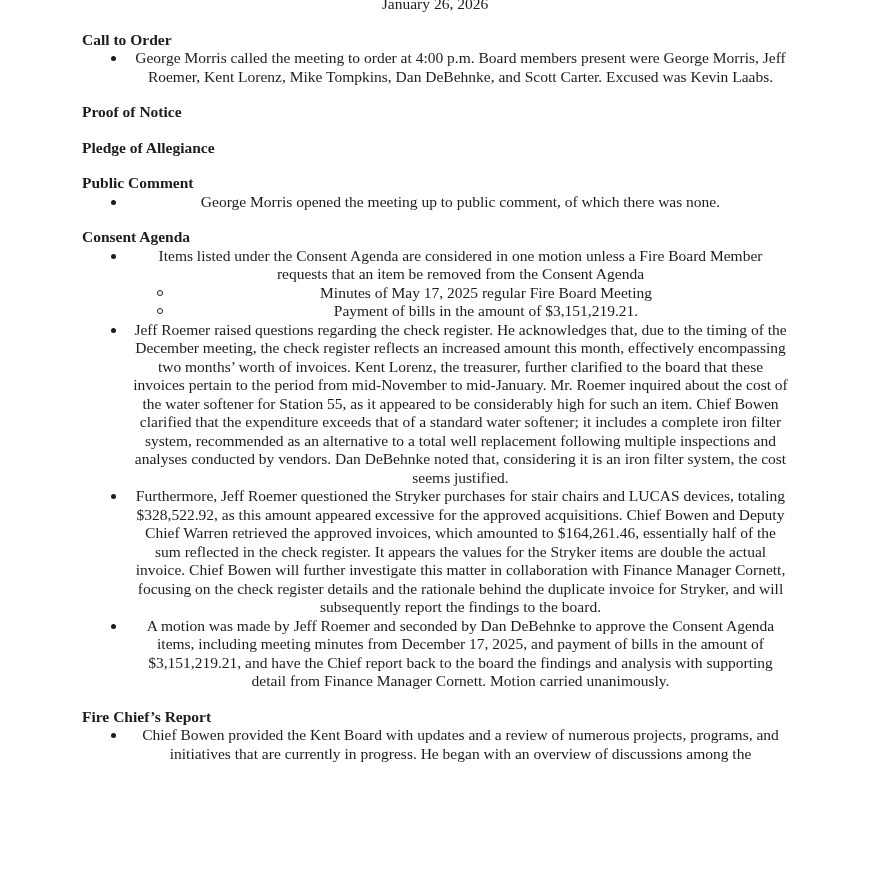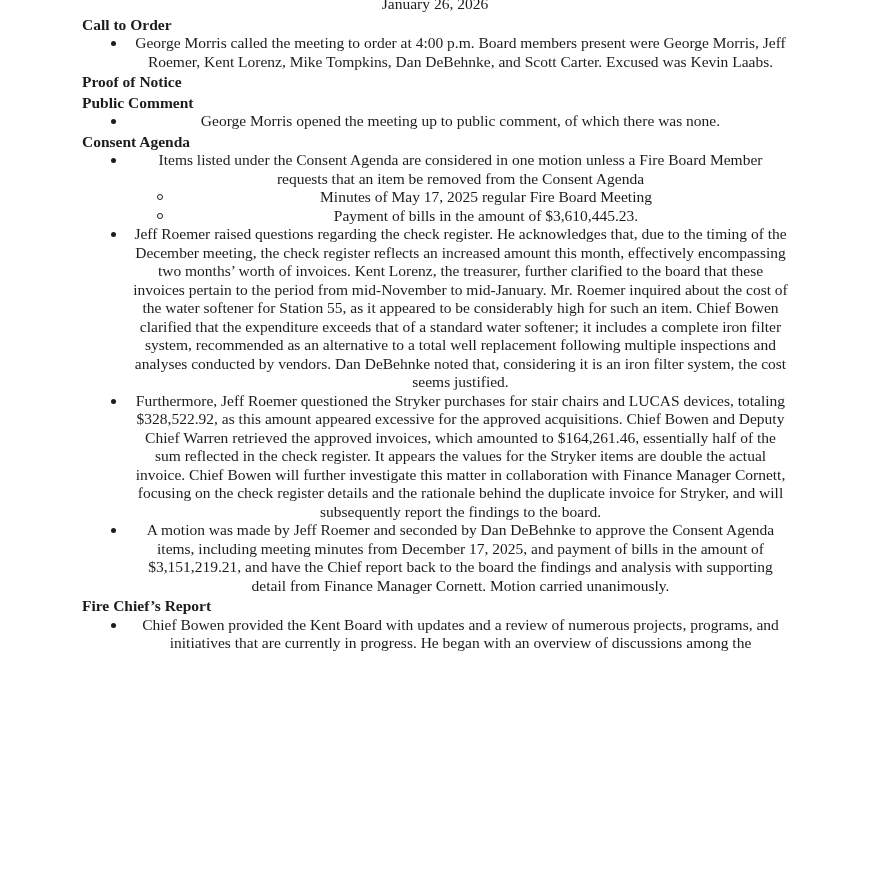--- a/index.html
+++ b/index.html
@@ -14,21 +14,21 @@
     font-family: "Liberation Serif", "DejaVu Serif", serif;
     font-size: 15.5px;
     line-height: 18.5px;
     color: #1c1c1c;
   }
   .doc-date {
     margin-top: -5px;
     text-align: center;
     white-space: nowrap;
   }
-  .section { margin-top: 2px; }
+  .section { margin-top: 17px; }
   .section-heading { font-weight: bold; }
   .item { position: relative; }
   .item.l1 { padding-left: 51px; }
   .item.l2 { padding-left: 102px; }
   .item-text { max-width: 655px; text-align: center; }
   .marker { position: absolute; display: block; }
   .marker.disc {
     left: 29px; top: 7px;
     width: 5px; height: 5px;
     background: #1c1c1c;
@@ -56,20 +56,21 @@
       <span class="marker disc"></span>
       <div class="item-text">George Morris called the meeting to order at 4:00 p.m. Board members present were George Morris, Jeff Roemer, Kent Lorenz, Mike Tompkins, Dan DeBehnke, and Scott Carter. Excused was Kevin Laabs.</div>
     </div>
   </div>
 
   <div class="section">
     <div class="section-heading">Proof of Notice</div>
   </div>
 
   <div class="section">
+    <div class="section-heading">Pledge of Allegiance</div>
   </div>
 
   <div class="section">
     <div class="section-heading">Public Comment</div>
     <div class="item l1">
       <span class="marker disc"></span>
       <div class="item-text">George Morris opened the meeting up to public comment, of which there was none.</div>
     </div>
   </div>
 
@@ -78,21 +79,21 @@
     <div class="item l1">
       <span class="marker disc"></span>
       <div class="item-text">Items listed under the Consent Agenda are considered in one motion unless a Fire Board Member requests that an item be removed from the Consent Agenda</div>
     </div>
     <div class="item l2">
       <span class="marker circle"></span>
       <div class="item-text">Minutes of May 17, 2025 regular Fire Board Meeting</div>
     </div>
     <div class="item l2">
       <span class="marker circle"></span>
-      <div class="item-text">Payment of bills in the amount of $3,610,445.23.</div>
+      <div class="item-text">Payment of bills in the amount of $3,151,219.21.</div>
     </div>
     <div class="item l1">
       <span class="marker disc"></span>
       <div class="item-text">Jeff Roemer raised questions regarding the check register. He acknowledges that, due to the timing of the December meeting, the check register reflects an increased amount this month, effectively encompassing two months’ worth of invoices. Kent Lorenz, the treasurer, further clarified to the board that these invoices pertain to the period from mid-November to mid-January. Mr. Roemer inquired about the cost of the water softener for Station 55, as it appeared to be considerably high for such an item. Chief Bowen clarified that the expenditure exceeds that of a standard water softener; it includes a complete iron filter system, recommended as an alternative to a total well replacement following multiple inspections and analyses conducted by vendors. Dan DeBehnke noted that, considering it is an iron filter system, the cost seems justified.</div>
     </div>
     <div class="item l1">
       <span class="marker disc"></span>
       <div class="item-text">Furthermore, Jeff Roemer questioned the Stryker purchases for stair chairs and LUCAS devices, totaling $328,522.92, as this amount appeared excessive for the approved acquisitions. Chief Bowen and Deputy Chief Warren retrieved the approved invoices, which amounted to $164,261.46, essentially half of the sum reflected in the check register. It appears the values for the Stryker items are double the actual invoice. Chief Bowen will further investigate this matter in collaboration with Finance Manager Cornett, focusing on the check register details and the rationale behind the duplicate invoice for Stryker, and will subsequently report the findings to the board.</div>
     </div>
     <div class="item l1">

